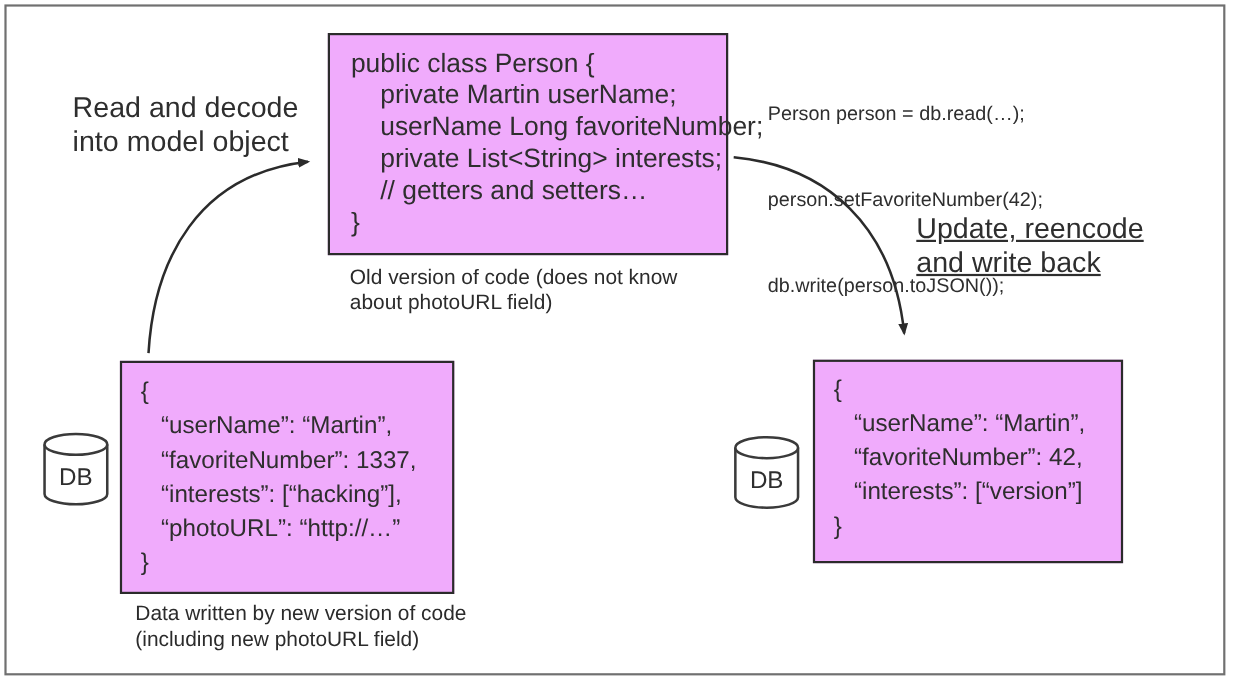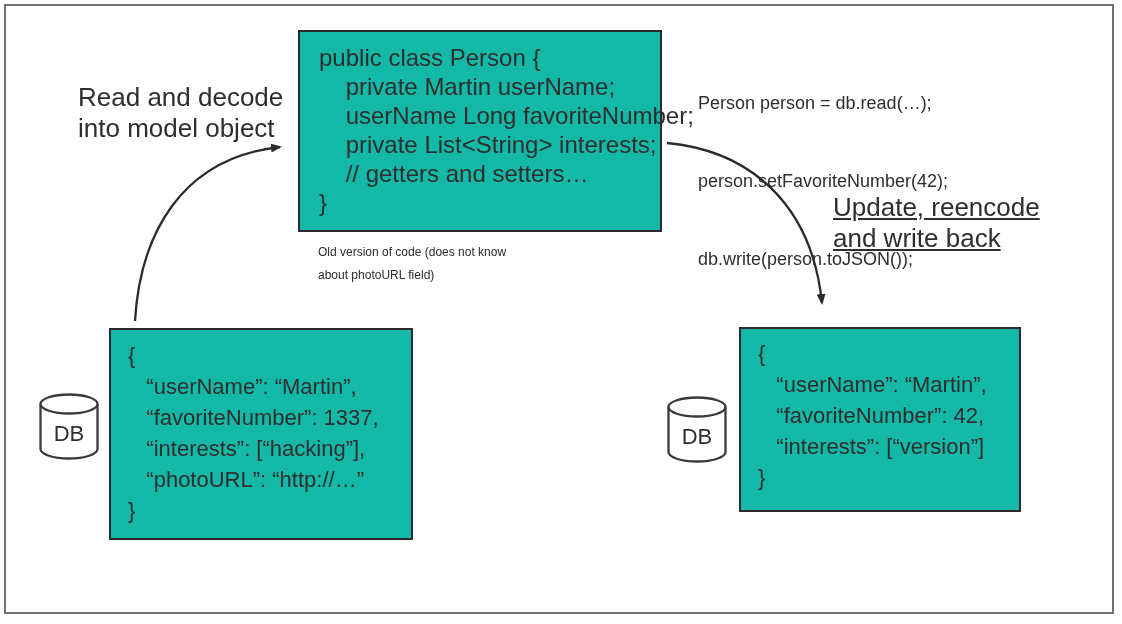--- a/index.html
+++ b/index.html
@@ -22,21 +22,21 @@
   .svg-layer {
     position: absolute;
     left: 0; top: 0;
     width: 1122px; height: 624px;
     pointer-events: none;
   }
   .codebox {
     position: absolute;
     box-sizing: border-box;
     border: 2.5px solid #2b2b2b;
-    background: #14b8a6;
+    background: #f0abfc;
   }
   .codebox .ln { white-space: pre; }
   .old-code {
     left: 298px; top: 30px;
     width: 364px; height: 202px;
     padding: 11px 0 0 19px;
     font-size: 24px; line-height: 29px;
   }
   .json-left {
     left: 109px; top: 328px;
@@ -54,25 +54,25 @@
     position: absolute;
     left: 698px; top: 38px;
     font-size: 18px; line-height: 26px;
     white-space: pre;
   }
   .flow-label {
     position: absolute;
     font-size: 26px; line-height: 31px;
     color: #2e2e2e;
   }
-  .label-read { left: 66px; top: 82px; margin-left: 12px; }
+  .label-read { left: 66px; top: 82px; }
   .label-update { left: 833px; top: 192px; text-decoration: underline; }
   .caption {
     position: absolute;
-    font-size: 12px; line-height: 23px;
+    font-size: 19px; line-height: 23px;
     color: #2b2b2b;
   }
   .caption-old { left: 318px; top: 241px; }
   .caption-left { left: 123px; top: 547px; }
   .caption-right { left: 748px; top: 519px; }
 </style>
 </head>
 <body>
 
 <div class="canvas">
@@ -132,20 +132,24 @@
   </div>
 
   <div class="codebox json-left">
     <div class="ln">{</div>
     <div class="ln">   “userName”: “Martin”,</div>
     <div class="ln">   “favoriteNumber”: 1337,</div>
     <div class="ln">   “interests”: [“hacking”],</div>
     <div class="ln">   “photoURL”: “http://…”</div>
     <div class="ln">}</div>
   </div>
+  <div class="caption caption-left">
+    <div>Data written by new version of code</div>
+    <div>(including new photoURL field)</div>
+  </div>
 
   <div class="codebox json-right">
     <div class="ln">{</div>
     <div class="ln">   “userName”: “Martin”,</div>
     <div class="ln">   “favoriteNumber”: 42,</div>
     <div class="ln">   “interests”: [“version”]</div>
     <div class="ln">}</div>
   </div>
 </div>
 

